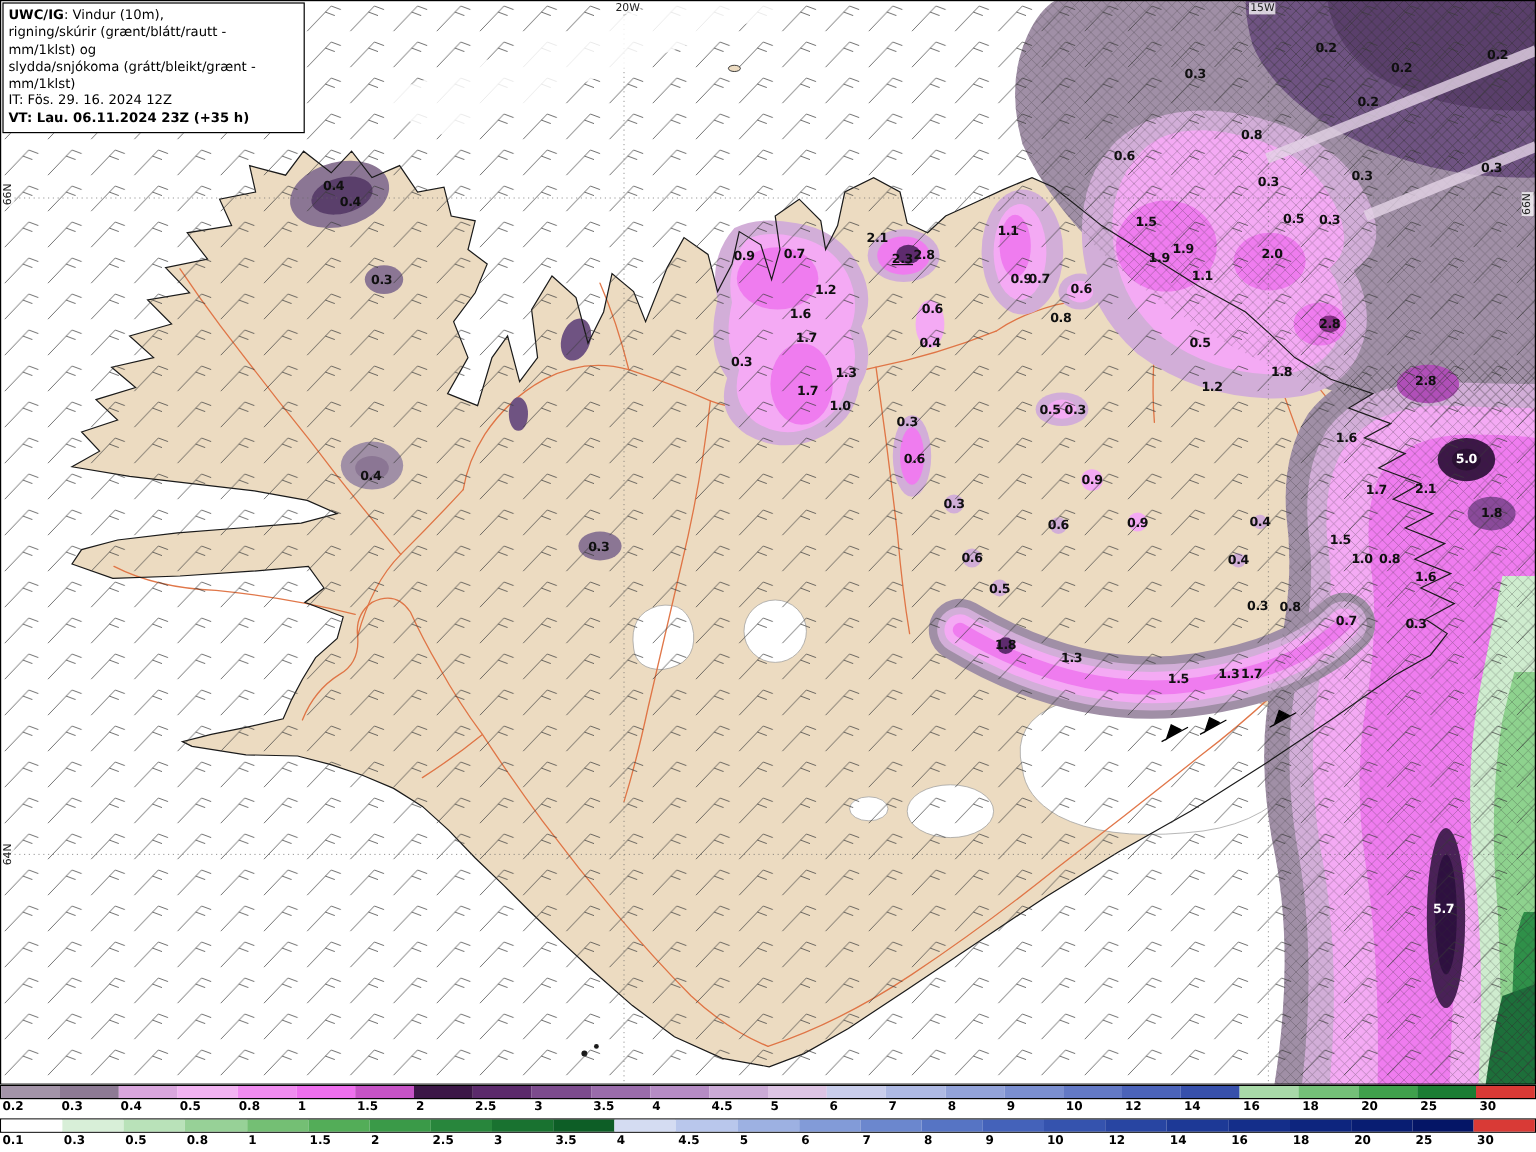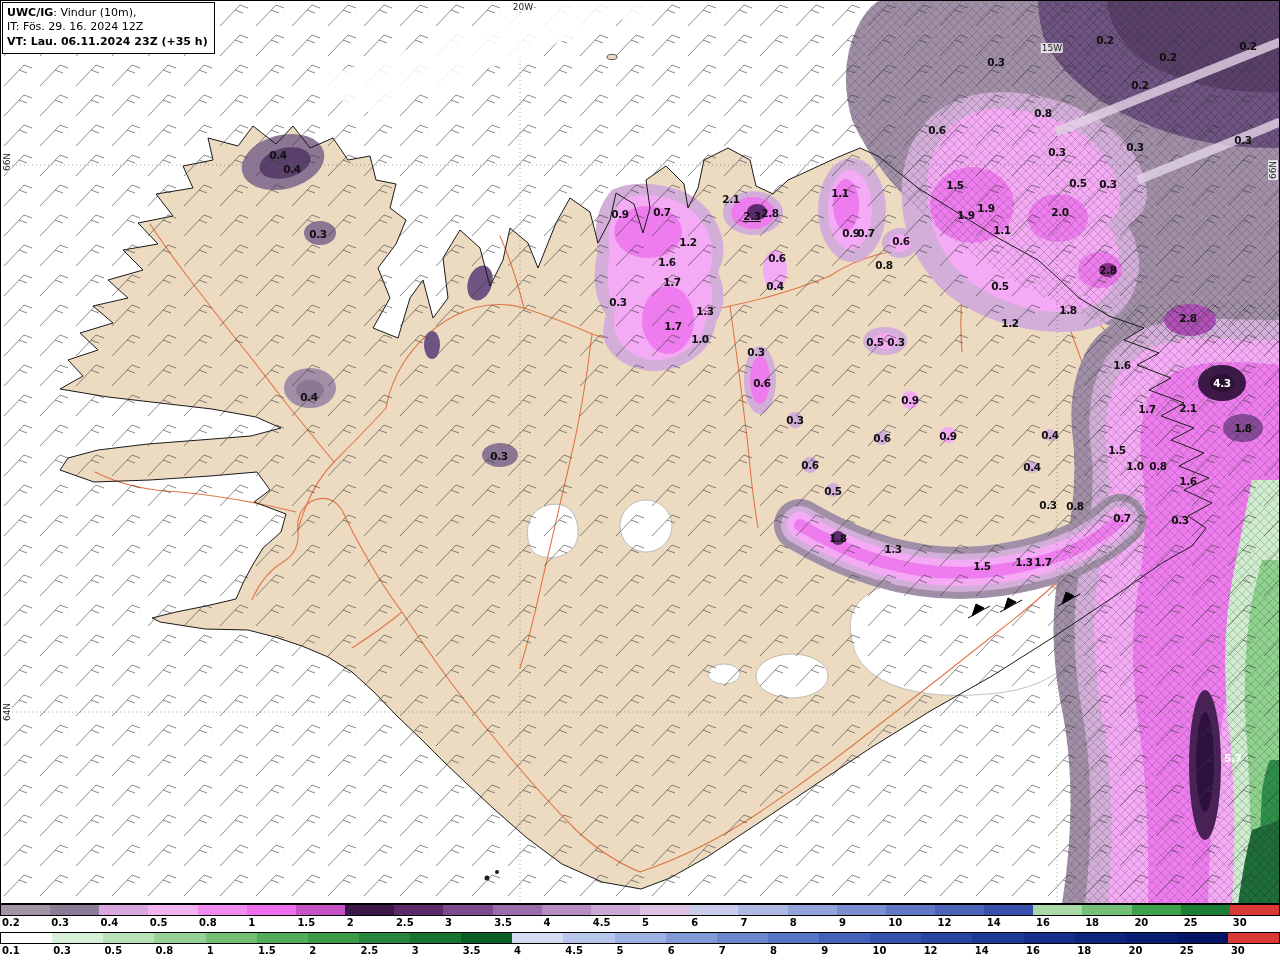--- a/index.html
+++ b/index.html
@@ -184,21 +184,21 @@
         <polygon points="300,84 560,0 676,0 368,112" fill="#ffffff" opacity="0.85"></polygon>
         <path d="M1056,132 L1280,42" stroke="#e3d3e6" stroke-width="9" opacity="0.8" fill="none"></path>
         <path d="M1138,180 L1280,122" stroke="#e3d3e6" stroke-width="9" opacity="0.8" fill="none"></path>
       </g>
 
       <rect x="0.5" y="0.5" width="1279" height="903" fill="none" stroke="#000" stroke-width="1"></rect>
     </svg>
 
     <div id="edge-labels">
         <span class="edge-label" style="left: 523px; top: 7px; transform: translate(-50%, -50%) rotate(0deg);">20W</span>
-        <span class="edge-label" style="left: 1052px; top: 7px; transform: translate(-50%, -50%) rotate(0deg); margin-top: 41px;">15W</span>
+        <span class="edge-label" style="left: 1052px; top: 7px; transform: translate(-50%, -50%) rotate(0deg);">15W</span>
         <span class="edge-label" style="left: 7px; top: 162px; transform: translate(-50%, -50%) rotate(-90deg);">66N</span>
         <span class="edge-label" style="left: 7px; top: 712px; transform: translate(-50%, -50%) rotate(-90deg);">64N</span>
         <span class="edge-label" style="left: 1273px; top: 170px; transform: translate(-50%, -50%) rotate(-90deg);">66N</span>
       </div>
     <div id="value-labels">
         <span class="map-val" style="left: 278px; top: 155px;">0.4</span>
         <span class="map-val" style="left: 292px; top: 169px;">0.4</span>
         <span class="map-val" style="left: 318px; top: 234px;">0.3</span>
         <span class="map-val" style="left: 309px; top: 397px;">0.4</span>
         <span class="map-val" style="left: 499px; top: 456px;">0.3</span>
@@ -242,21 +242,21 @@
         <span class="map-val" style="left: 1248px; top: 46px;">0.2</span>
         <span class="map-val" style="left: 1140px; top: 85px;">0.2</span>
         <span class="map-val" style="left: 1078px; top: 183px;">0.5</span>
         <span class="map-val" style="left: 1108px; top: 184px;">0.3</span>
         <span class="map-val" style="left: 1000px; top: 286px;">0.5</span>
         <span class="map-val" style="left: 1010px; top: 323px;">1.2</span>
         <span class="map-val" style="left: 1068px; top: 310px;">1.8</span>
         <span class="map-val" style="left: 1108px; top: 270px;">2.8</span>
         <span class="map-val" style="left: 1122px; top: 365px;">1.6</span>
         <span class="map-val" style="left: 1188px; top: 318px;">2.8</span>
-        <span class="map-val light" style="left: 1222px; top: 383px;">4.3</span>
+        <span class="map-val light" style="left: 1222px; top: 383px;">5.0</span>
         <span class="map-val" style="left: 1147px; top: 409px;">1.7</span>
         <span class="map-val" style="left: 1188px; top: 408px;">2.1</span>
         <span class="map-val" style="left: 1243px; top: 428px;">1.8</span>
         <span class="map-val" style="left: 1117px; top: 450px;">1.5</span>
         <span class="map-val" style="left: 1135px; top: 466px;">1.0</span>
         <span class="map-val" style="left: 1158px; top: 466px;">0.8</span>
         <span class="map-val" style="left: 1188px; top: 481px;">1.6</span>
         <span class="map-val" style="left: 1122px; top: 518px;">0.7</span>
         <span class="map-val" style="left: 1180px; top: 520px;">0.3</span>
         <span class="map-val" style="left: 1075px; top: 506px;">0.8</span>
@@ -266,25 +266,27 @@
         <span class="map-val" style="left: 948px; top: 436px;">0.9</span>
         <span class="map-val" style="left: 1050px; top: 435px;">0.4</span>
         <span class="map-val" style="left: 1032px; top: 467px;">0.4</span>
         <span class="map-val" style="left: 810px; top: 465px;">0.6</span>
         <span class="map-val" style="left: 833px; top: 491px;">0.5</span>
         <span class="map-val" style="left: 838px; top: 538px;">1.8</span>
         <span class="map-val" style="left: 893px; top: 549px;">1.3</span>
         <span class="map-val" style="left: 982px; top: 566px;">1.5</span>
         <span class="map-val" style="left: 1024px; top: 562px;">1.3</span>
         <span class="map-val" style="left: 1043px; top: 562px;">1.7</span>
-        <span class="map-val light" style="left: 1203px; top: 758px; margin-left: 30px;">5.7</span>
+        <span class="map-val light" style="left: 1203px; top: 758px;">5.7</span>
       </div>
 
     <div class="title-box">
       <div><span class="bold">UWC/IG</span><span>: Vindur (10m),</span></div>
+      <div>rigning/skúrir (grænt/blátt/rautt - mm/1klst) og</div>
+      <div>slydda/snjókoma (grátt/bleikt/grænt - mm/1klst)</div>
       <div>IT: Fös. 29. 16. 2024 12Z</div>
       <div class="bold">VT: Lau. 06.11.2024 23Z (+35 h)</div>
     </div>
   </div>
 
   <div class="colorbars">
     <div class="colorbar" id="bar-top">
         <div class="cb-colors">
           <span class="cb-cell" style="background: rgb(163, 148, 168);"></span>
           <span class="cb-cell" style="background: rgb(141, 122, 148);"></span>

